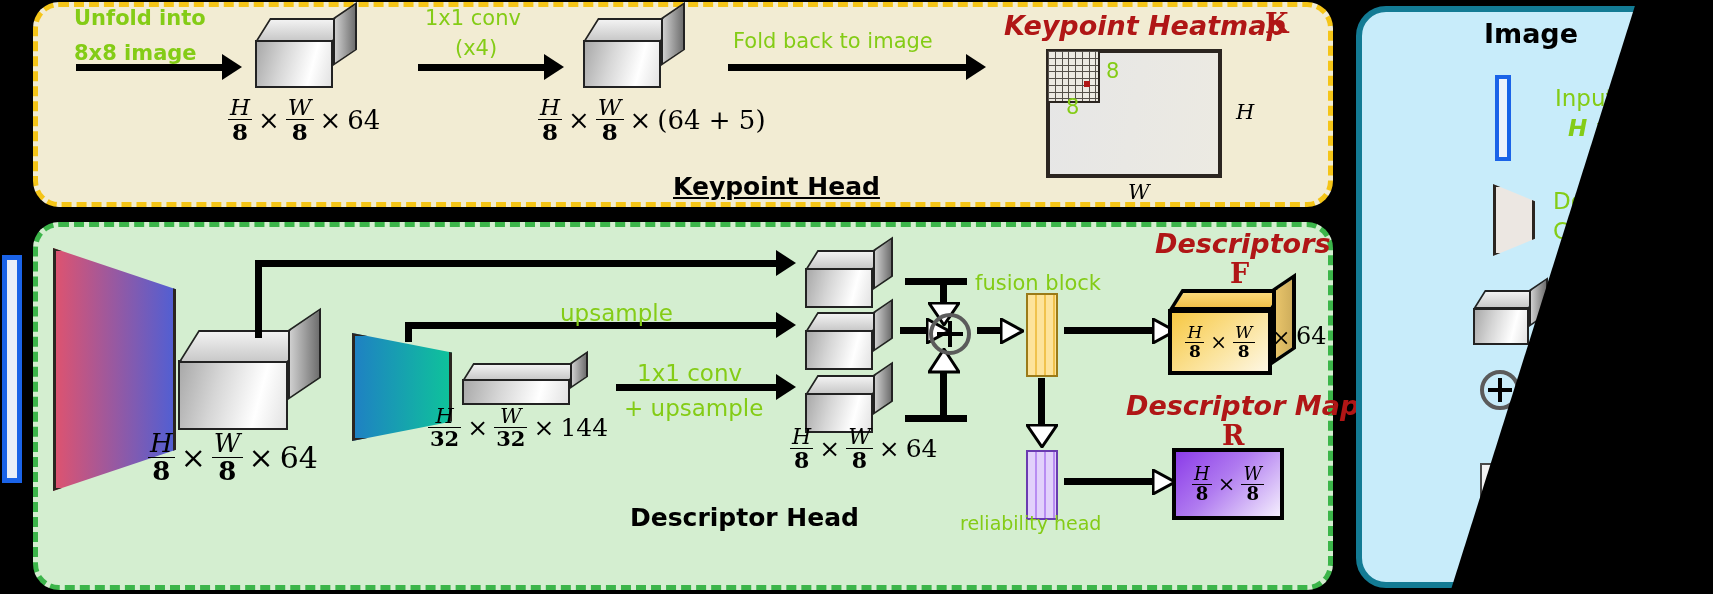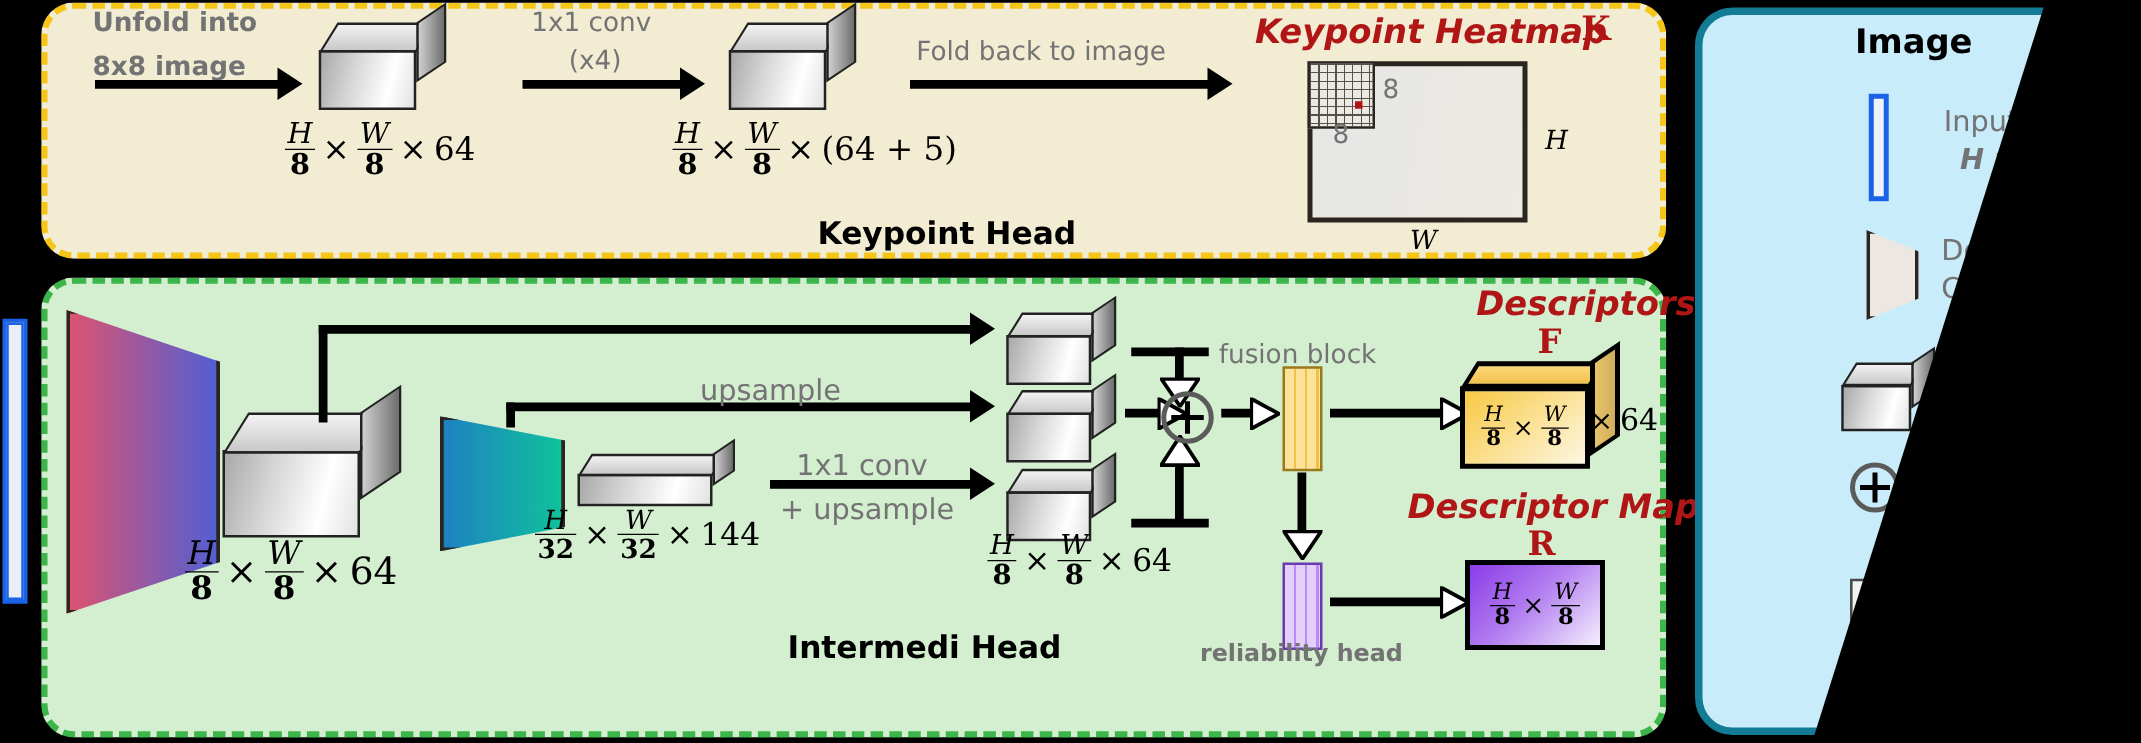--- a/index.html
+++ b/index.html
@@ -26,21 +26,21 @@
   }
   
   .wedge{
     left:1356px; top:0px; width:360px; height:594px;
     background:#000;
     clip-path:polygon(100% 0, 100% 100%, 26% 100%, 78% 0);
     pointer-events:none;
   }
 
   
-  .t{color:#737373;white-space:nowrap;} .t18{font-size:19px;font-weight:bold;}
+  .t{color:#84cc16;white-space:nowrap;} .t18{font-size:19px;}
   .t20{font-size:21px;} .t22{font-size:23px;}
   .bold{font-weight:bold;}
   .head-label{font-size:25px;font-weight:bold;color:#000;white-space:nowrap;}
   .red-it{color:#b01616;font-style:italic;font-weight:bold;
           font-size:27px;white-space:nowrap;}
   .red-bold{color:#b01616;font-weight:bold;font-size:27px;
             font-family:"DejaVu Serif","Liberation Serif",serif;white-space:nowrap;}
   .math{font-family:"DejaVu Serif","Liberation Serif",serif;white-space:nowrap;color:#000;}
 
   
@@ -134,21 +134,21 @@
      background:
        repeating-linear-gradient(to right, #55504a 0 1px, transparent 1px 6.75px),
        repeating-linear-gradient(to bottom, #55504a 0 1px, transparent 1px 6.75px),
        #ece9e2;"></div>
 <div class="abs" style="left:1084px;top:81px;width:6px;height:6px;background:#b01616;"></div>
 <div class="abs t t20 nosel" style="left:1106px;top:59px;">8</div>
 <div class="abs t t20 nosel" style="left:1066px;top:95px;">8</div>
 <div class="abs math nosel" style="left:1236px;top:100px;font-size:21px;font-style:italic;">H</div>
 <div class="abs math nosel" style="left:1128px;top:180px;font-size:21px;font-style:italic;">W</div>
 
-<div class="abs head-label nosel" style="left:654px;top:172px;">Keypoint Head</div>
+<div class="abs head-label nosel" style="left:673px;top:172px;text-decoration:underline;">Keypoint Head</div>
 
 <div class="abs panel-desc"></div>
 
 <div class="abs" style="left:2px;top:255px;width:20px;height:228px;background:#1a63e8;
      border:3px solid #1a63e8;box-sizing:border-box;">
   <div style="width:100%;height:100%;background:#e9eef8;border:2px solid #1a63e8;box-sizing:border-box;"></div>
 </div>
 
 <div class="abs" style="left:53px;top:248px;width:123px;height:243px;
      background:linear-gradient(90deg,#e0536e,#4f5fd4);
@@ -273,21 +273,21 @@
 
 <div class="abs t t20 nosel" style="left:975px;top:271px;">fusion block</div>
 <div class="abs" style="left:1026px;top:293px;width:32px;height:84px;border:2px solid #9a7a18;box-sizing:border-box;
      background:repeating-linear-gradient(90deg,#fde39a 0 7px,#f0c24c 7px 9px);"></div>
 
 <div class="hline" style="left:1064px;top:327px;width:98px;"></div>
 <svg class="abs" style="left:1152px;top:318px;" width="24" height="26">
   <polygon points="1,1 23,13 1,25" fill="#fff" stroke="#000" stroke-width="3"></polygon>
 </svg>
 
-<div class="abs red-it nosel" style="left:1155px;top:228px;margin-left:26px;">Descriptors</div>
+<div class="abs red-it nosel" style="left:1155px;top:228px;">Descriptors</div>
 <div class="abs red-bold nosel" style="left:1230px;top:258px;">F</div>
 
 <div class="abs" style="left:1168px;top:289px;width:104px;height:22px;
      background:linear-gradient(180deg,#fbd97a,#f2c04a);border:4px solid #000;box-sizing:border-box;
      transform:skewX(-32deg);transform-origin:bottom left;"></div>
 <div class="abs" style="left:1272px;top:289px;width:24px;height:76px;
      background:linear-gradient(90deg,#e8c46a,#cfae5c);border:4px solid #000;box-sizing:border-box;
      transform:skewY(-34deg);transform-origin:top left;"></div>
 <div class="abs" style="left:1168px;top:309px;width:104px;height:66px;
      background:linear-gradient(140deg,#f7c843 0%,#fbe39b 55%,#fdf7e4 100%);
@@ -333,21 +333,21 @@
         <span class="den">8</span>
       </span>
     <span>×</span>
     <span class="frac" style="font-size:18px;">
         <span class="num">W</span>
         <span class="den">8</span>
       </span>
   </div>
 </div>
 
-<div class="abs head-label nosel" style="left:630px;top:503px;">Intermedi Head</div>
+<div class="abs head-label nosel" style="left:630px;top:503px;">Descriptor Head</div>
 
 <div class="abs panel-legend"></div>
 <div class="abs nosel" style="left:1356px;top:18px;width:350px;text-align:center;
      font-size:27px;font-weight:bold;color:#000;">Image</div>
 
 <div class="abs" style="left:1495px;top:75px;width:16px;height:86px;
      background:#eef2fb;border:4px solid #1a63e8;box-sizing:border-box;"></div>
 <div class="abs t t22 nosel" style="left:1555px;top:85px;">Input Image:</div>
 <div class="abs t t22 nosel" style="left:1568px;top:115px;font-style:italic;font-weight:bold;">H x W x 1</div>
 

